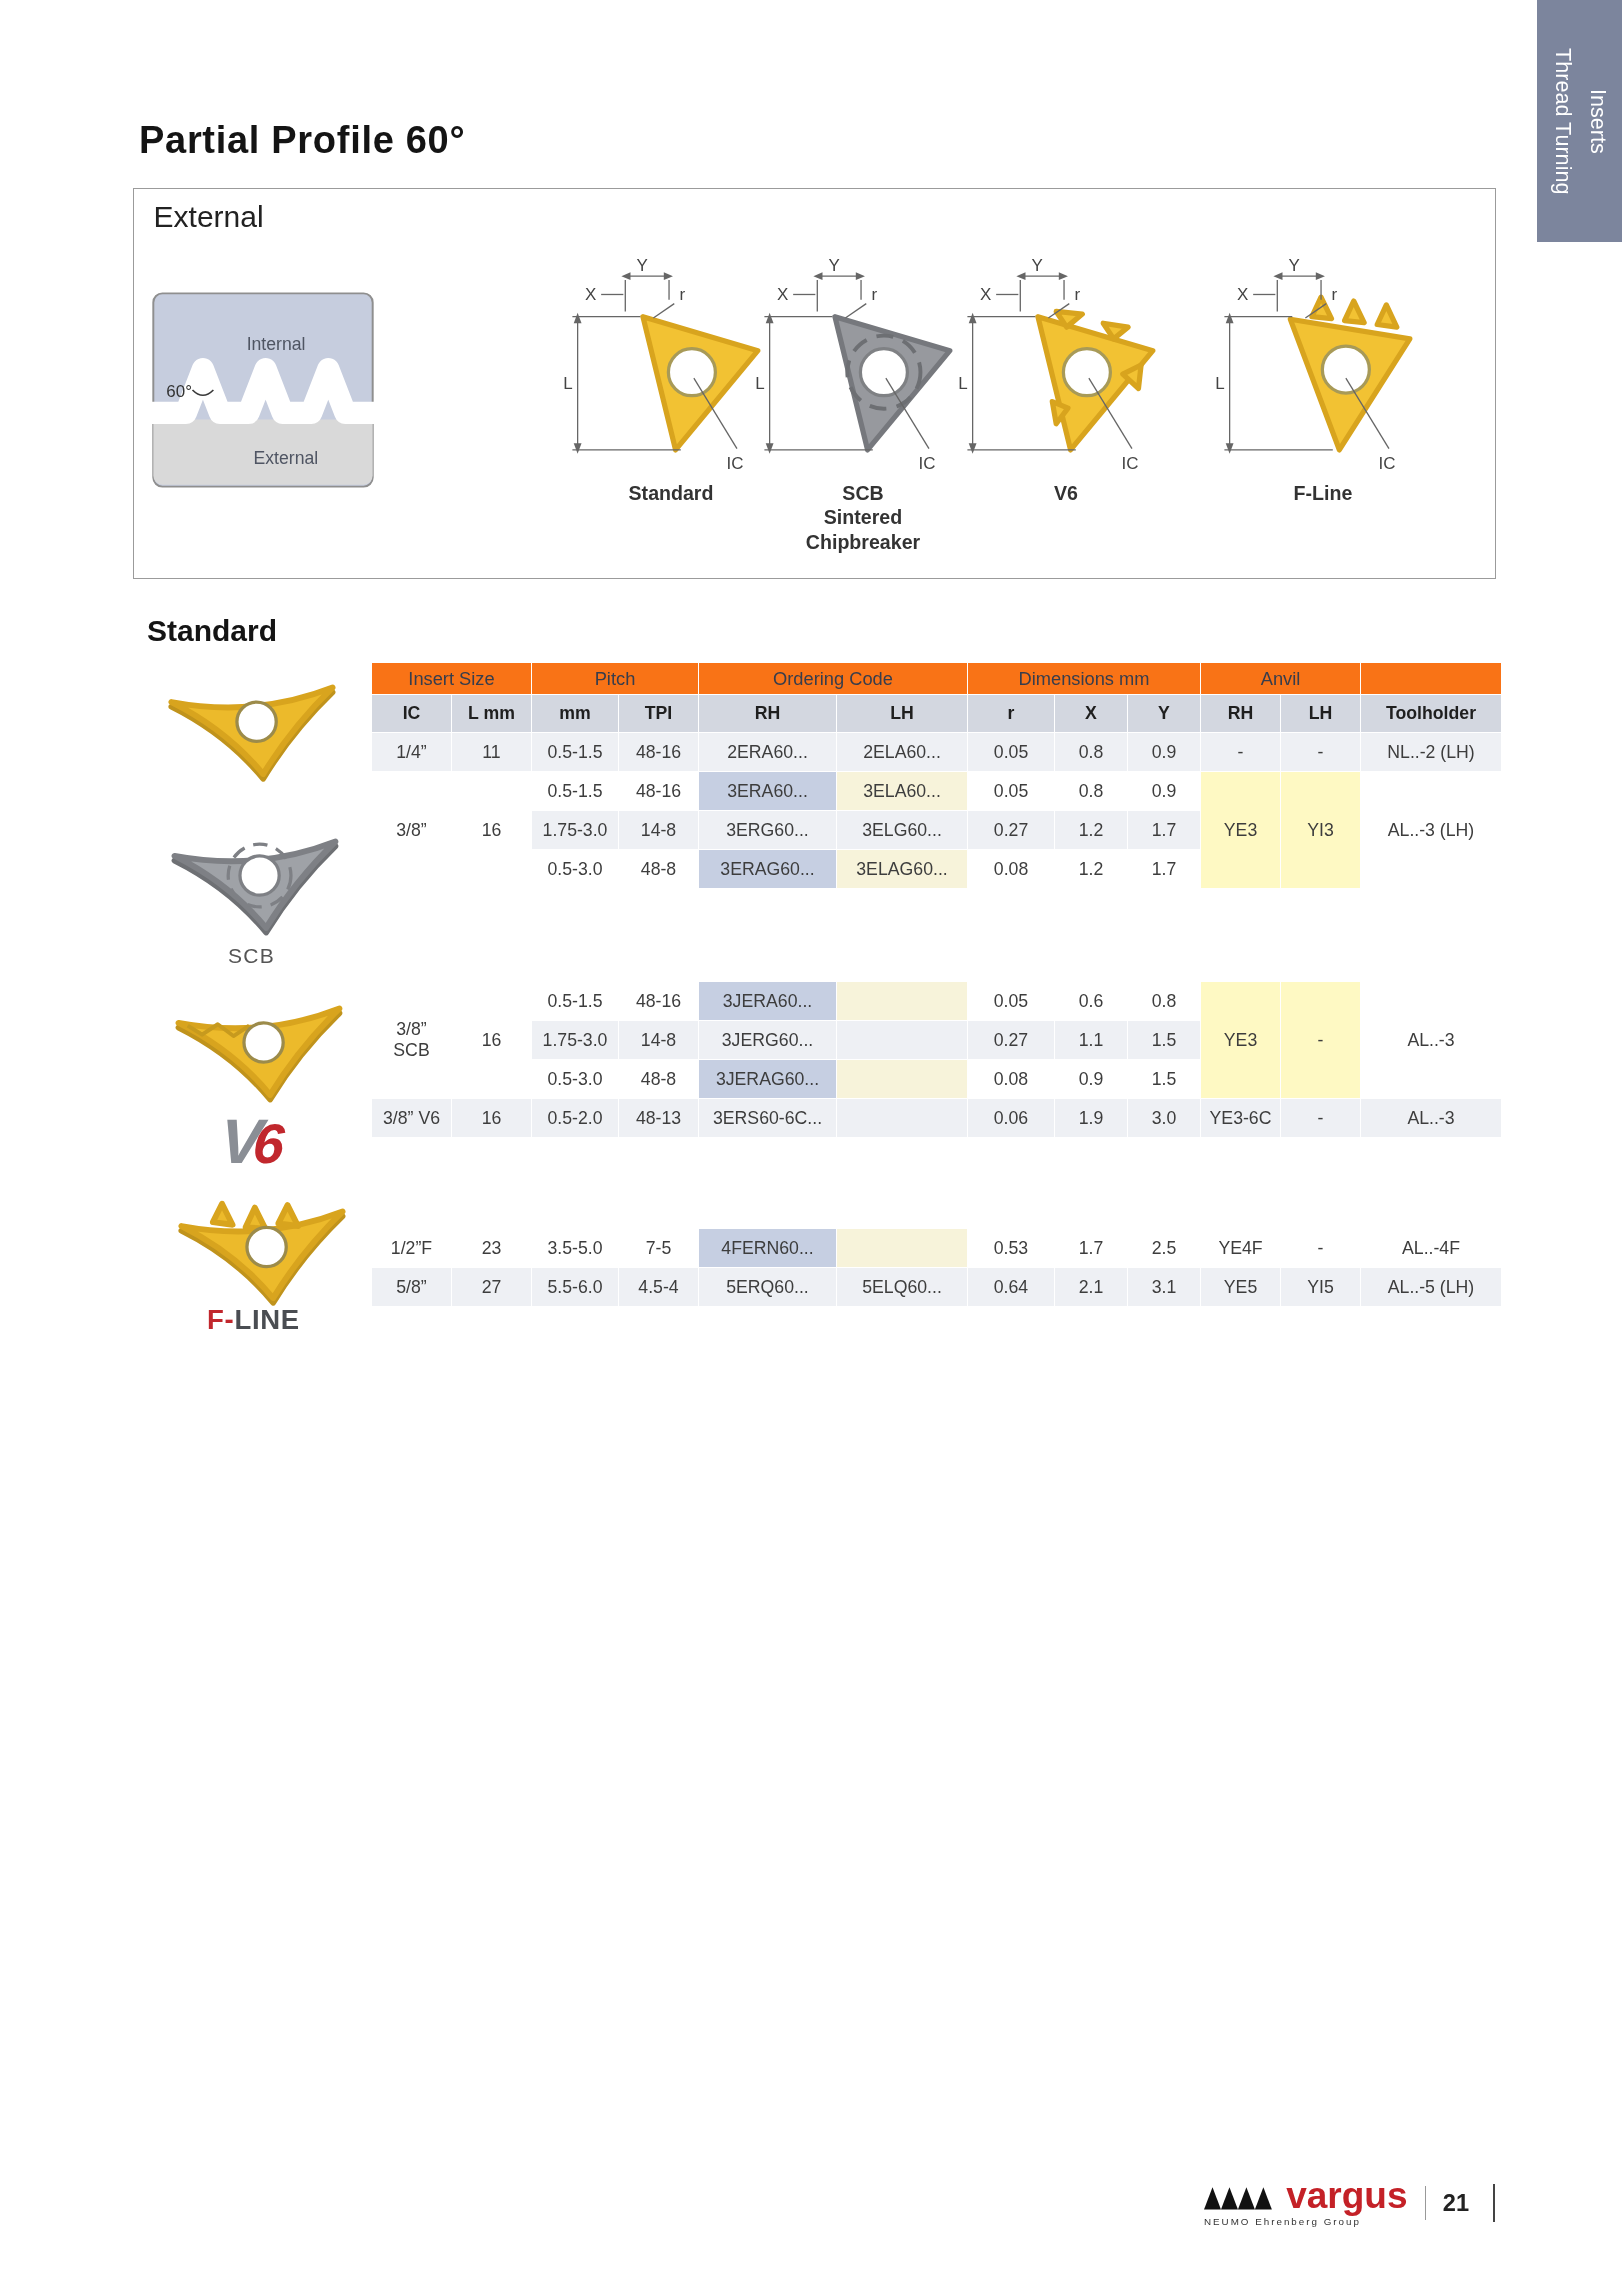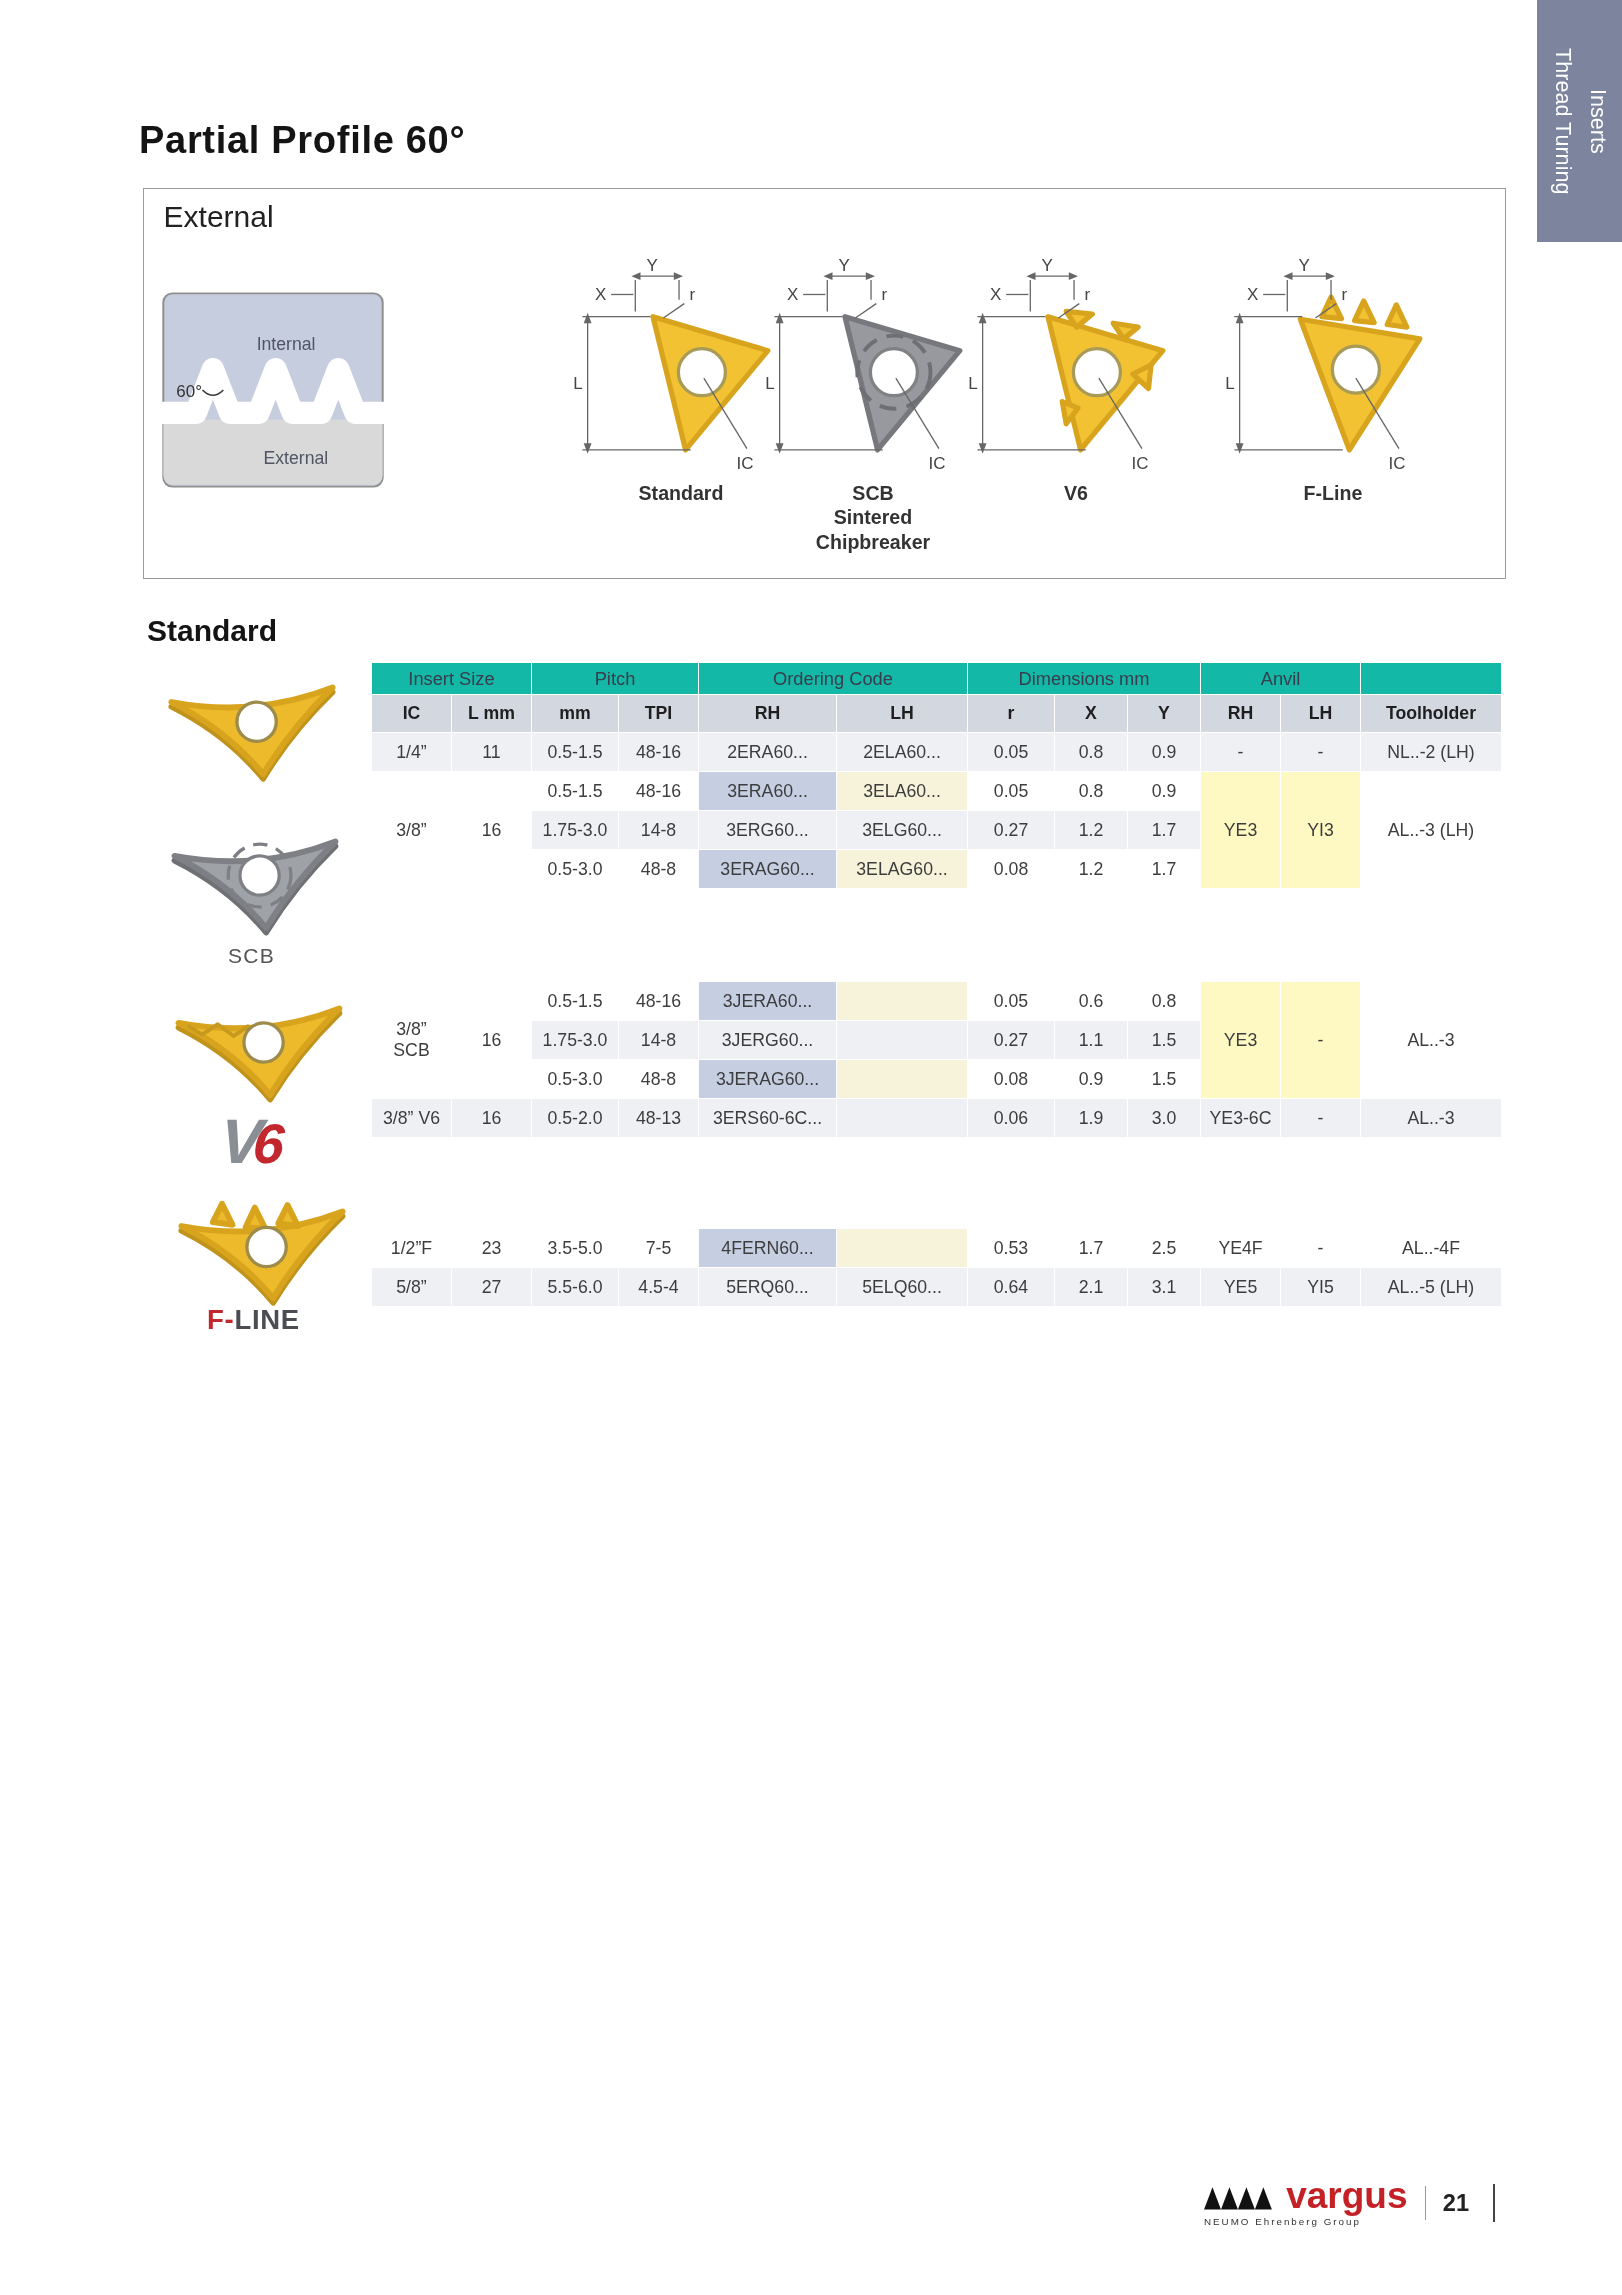--- a/index.html
+++ b/index.html
@@ -9,21 +9,21 @@
   
   .side-tab { position:absolute; top:0; right:0; width:86px; height:242px;
               background:#7c859d; display:flex; align-items:center; justify-content:center; }
   .side-tab span { writing-mode:vertical-lr; text-orientation:mixed; color:#fff;
                    font-size:21.6px; line-height:1.6; white-space:pre-line; text-align:center; }
 
   .page-title { position:absolute; left:139px; top:119px; font-size:38px; font-weight:bold;
                 color:#141414; letter-spacing:0.7px; }
 
   
-  .external-box { position:absolute; left:143px; top:188px; width:1361px; height:389px;
+  .external-box { position:absolute; left:133px; top:188px; width:1361px; height:389px;
                   border:1.3px solid #9b9b9b; background:#fff; }
   .external-title { position:absolute; left:19.6px; top:10.5px; font-size:30px; color:#222; }
   .profile-diagram { position:absolute; left:18.3px; top:103px; }
   .profile-txt { font-size:27px; fill:#4f5563; }
   .angle-txt { font-size:26px; fill:#333; }
 
   .variant { position:absolute; top:65px; width:216px; text-align:center; }
   .variant-label { margin-top:2.6px; font-size:19.6px; font-weight:bold; color:#333;
                    white-space:pre-line; line-height:1.25; }
   .v0 { left:429px; } .v1 { left:621px; } .v2 { left:824px; } .v3 { left:1081px; }
@@ -37,21 +37,21 @@
   .holeg { fill:#ffffff; stroke:#7f8184; stroke-width:5; }
 
   .section-title { position:absolute; left:147px; top:614px; font-size:30px; font-weight:bold; color:#141414; }
 
   
   .tables { position:absolute; left:371px; top:662px; width:1132px; }
   table { border-collapse:collapse; table-layout:fixed; width:1129px; }
   .tbl-b { margin-top:92px; } .tbl-c { margin-top:90px; }
   td, th { border:1.3px solid #ffffff; text-align:center; vertical-align:middle;
            font-size:17.7px; color:#3d3d3d; padding:0; overflow:hidden; }
-  tr.gh th { background:#14b8a6; color:#373d4c; font-weight:normal; font-size:18.3px; height:31px; }
+  tr.gh th { background:#f97316; color:#373d4c; font-weight:normal; font-size:18.3px; height:31px; }
   tr.ch th { background:#d3d7e0; color:#1f1f1f; font-weight:bold; font-size:17.7px; height:37px; }
   tr.data { height:39px; }
   tr.stripe td { background:#eef0f4; }
   td.rh-code { background:#c6cfe2; }
   td.lh-code { background:#f7f3da; }
   td.anvil-merge { background:#fef9c3; }
   td.pre { white-space:pre-line; line-height:1.2; }
 
   
   .g-img { position:absolute; }

